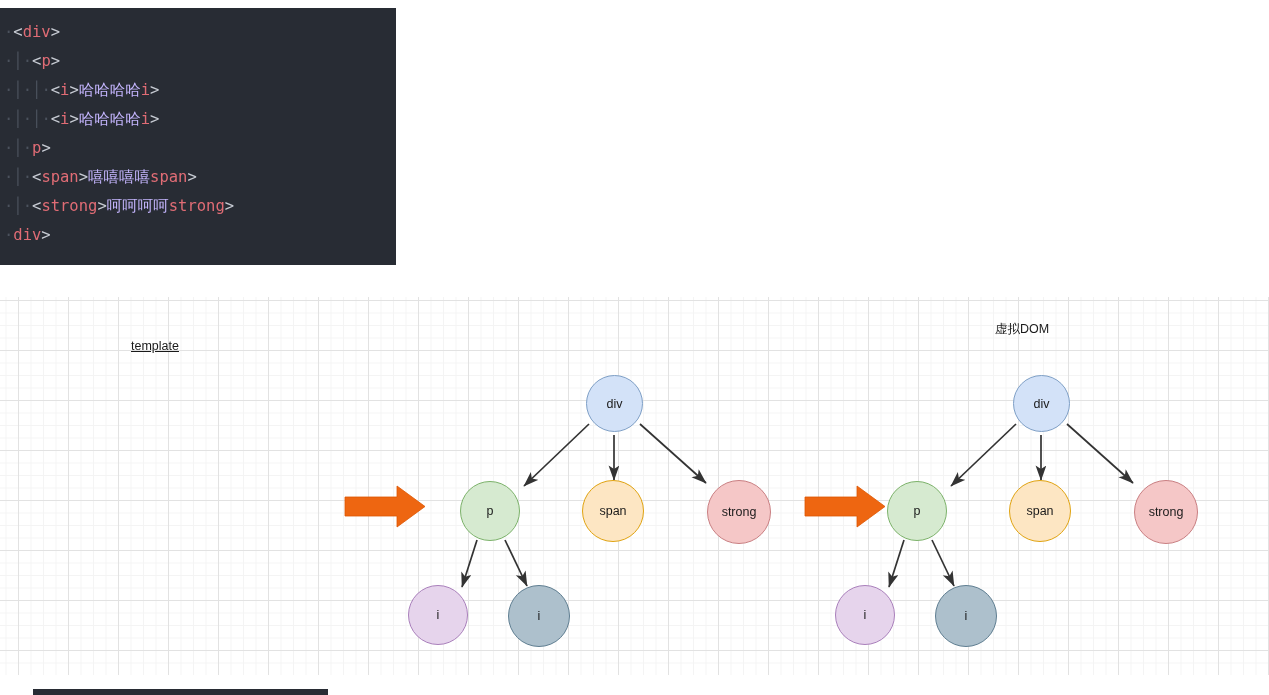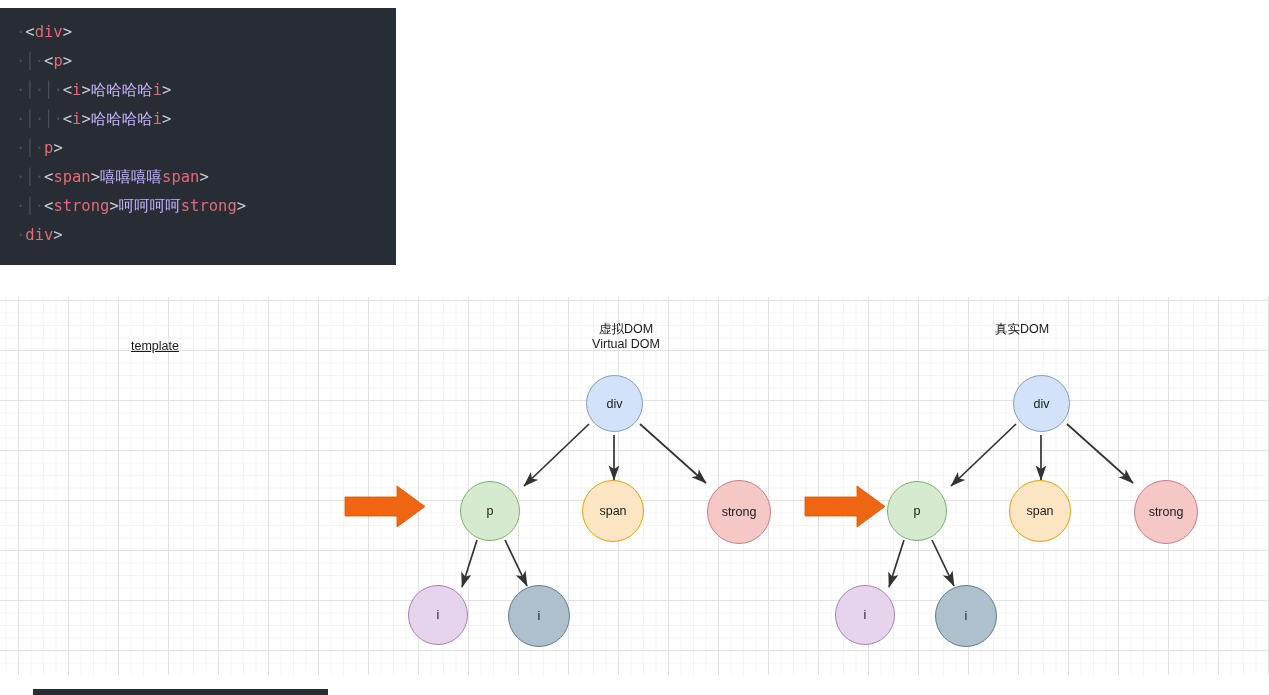--- a/index.html
+++ b/index.html
@@ -24,21 +24,21 @@
     white-space: pre;
     color: #abb2bf;
   }
   #top-code {
     left: 0px;
     top: 8px;
     width: 396px;
     height: 257px;
     font-size: 15.5px;
     line-height: 29px;
-    padding: 10px 0 0 16px;
+    padding: 10px 0 0 4px;
     box-sizing: border-box;
   }
   #inline-code {
     left: 33px;
     top: 392px;
     width: 295px;
     height: 200px;
     font-size: 11.6px;
     line-height: 21.6px;
     padding: 8px 0 0 0;
@@ -109,26 +109,22 @@
   }
 </style>
 </head>
 <body>
 
 <div class="code-block" id="top-code"><div class="code-line"><span class="dot">·</span><span class="punc">&lt;</span><span class="tag">div</span><span class="punc">&gt;</span></div><div class="code-line"><span class="dot">·</span><span class="guide">│</span><span class="dot">·</span><span class="punc">&lt;</span><span class="tag">p</span><span class="punc">&gt;</span></div><div class="code-line"><span class="dot">·</span><span class="guide">│</span><span class="dot">·</span><span class="guide">│</span><span class="dot">·</span><span class="punc">&lt;</span><span class="tag">i</span><span class="punc">&gt;</span><span class="txt">哈哈哈哈</span><span class="punc"><span class="tag">i</span><span class="punc">&gt;</span></span></div><div class="code-line"><span class="dot">·</span><span class="guide">│</span><span class="dot">·</span><span class="guide">│</span><span class="dot">·</span><span class="punc">&lt;</span><span class="tag">i</span><span class="punc">&gt;</span><span class="txt">哈哈哈哈</span><span class="punc"><span class="tag">i</span><span class="punc">&gt;</span></span></div><div class="code-line"><span class="dot">·</span><span class="guide">│</span><span class="dot">·</span><span class="punc"><span class="tag">p</span><span class="punc">&gt;</span></span></div><div class="code-line"><span class="dot">·</span><span class="guide">│</span><span class="dot">·</span><span class="punc">&lt;</span><span class="tag">span</span><span class="punc">&gt;</span><span class="txt">嘻嘻嘻嘻</span><span class="punc"><span class="tag">span</span><span class="punc">&gt;</span></span></div><div class="code-line"><span class="dot">·</span><span class="guide">│</span><span class="dot">·</span><span class="punc">&lt;</span><span class="tag">strong</span><span class="punc">&gt;</span><span class="txt">呵呵呵呵</span><span class="punc"><span class="tag">strong</span><span class="punc">&gt;</span></span></div><div class="code-line"><span class="dot">·</span><span class="punc"><span class="tag">div</span><span class="punc">&gt;</span></span></div></div>
 
 <div id="diagram">
 
   <div class="diag-label" id="label-template">template</div>
-  <div class="diag-label" id="label-virtual">
+  <div class="diag-label" id="label-real">
     <div>虚拟DOM</div>
-    <div>Virtual DOM</div>
-  </div>
-  <div class="diag-label" id="label-real">
-    <div>真实DOM</div>
   </div>
 
   <div class="code-block" id="inline-code"></div>
 
   <svg class="overlay" viewBox="0 0 1269 378">
     <defs>
       <marker id="ah" markerWidth="10" markerHeight="10" refX="8.6" refY="3.2" orient="auto" markerUnits="strokeWidth">
         <path d="M0,0 L9,3.2 L0,6.4 L2.2,3.2 z" fill="#333333"></path>
       </marker>
     </defs>

